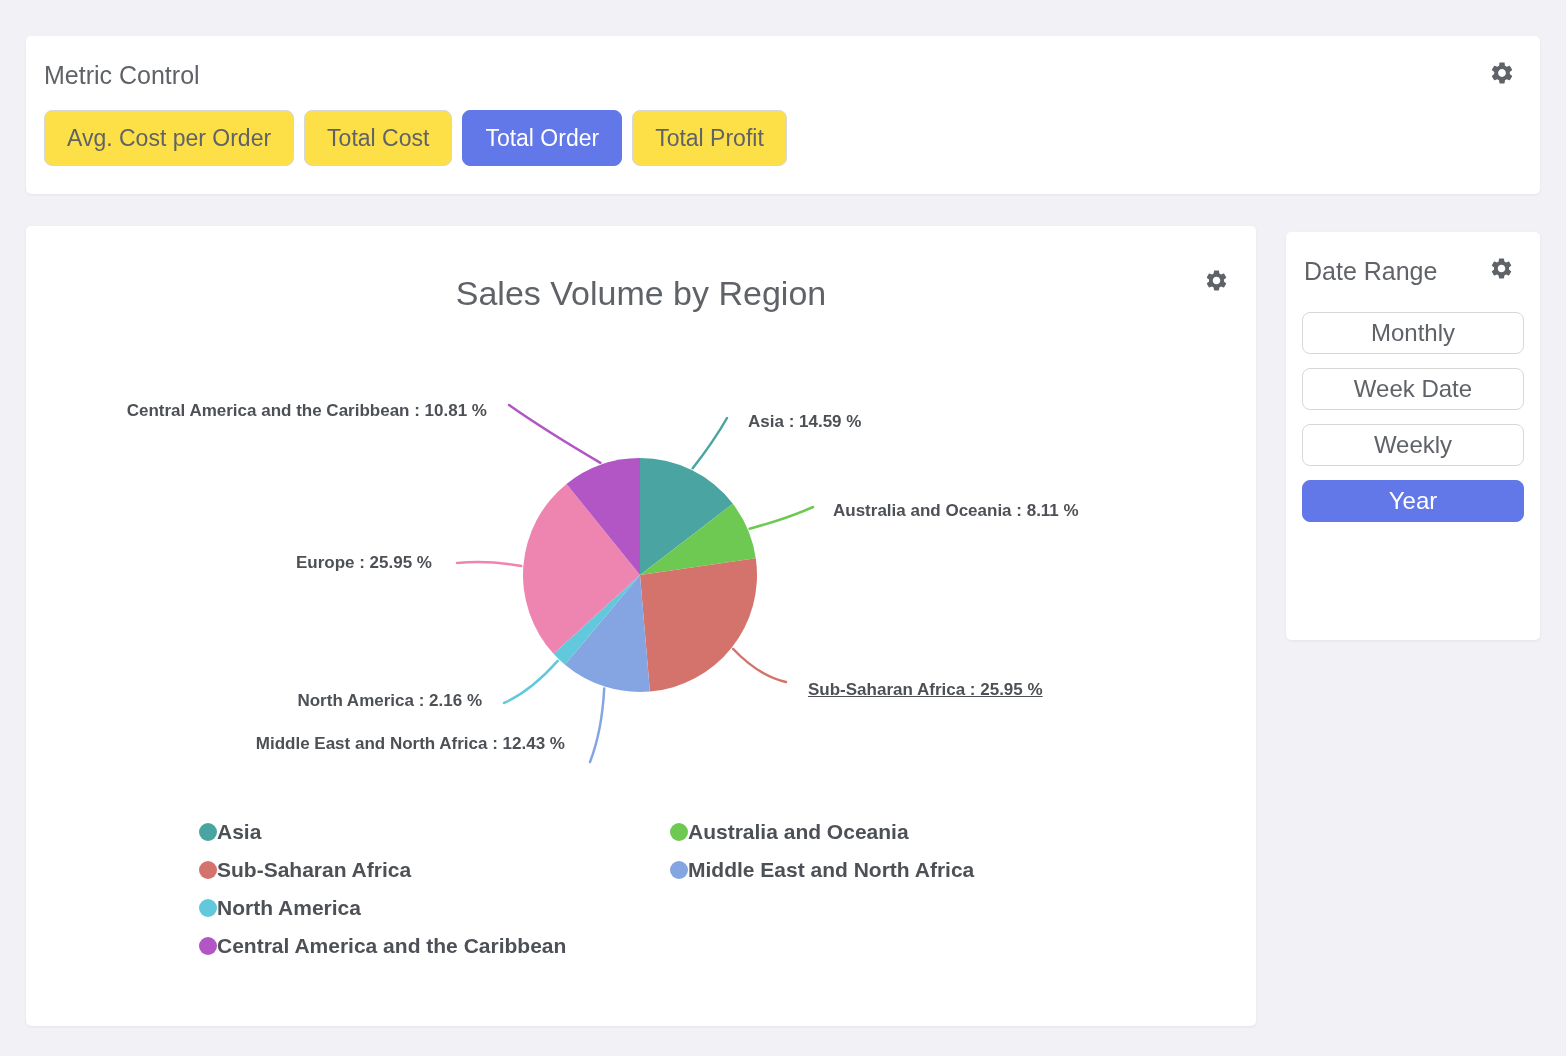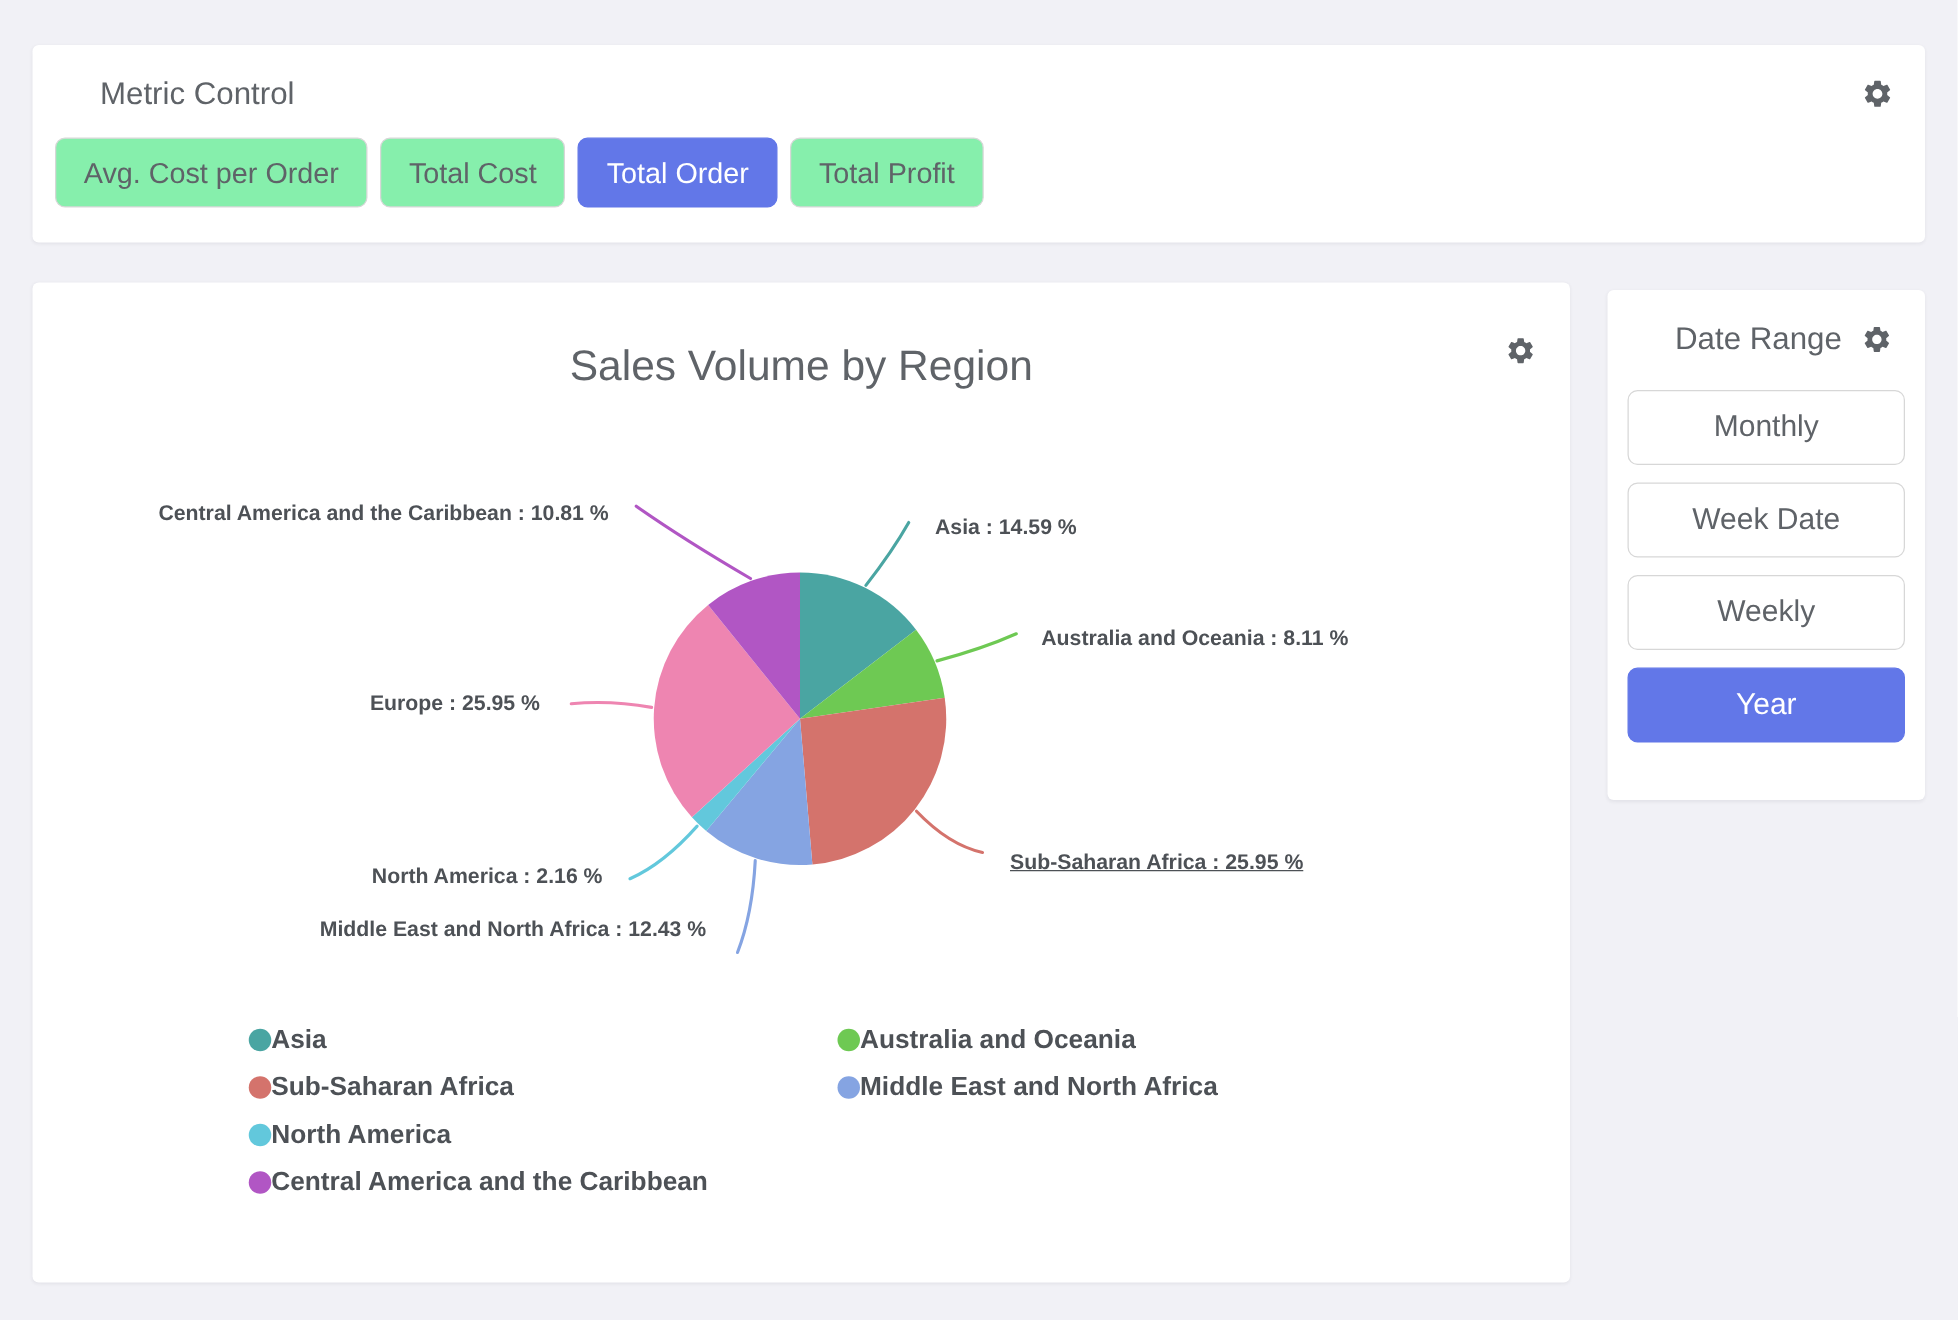--- a/index.html
+++ b/index.html
@@ -9,27 +9,27 @@
     font-family:"Liberation Sans", sans-serif;
     color:#5F6368;
     overflow:hidden;
   }
   .panel{
     position:absolute;background:#FFFFFF;border-radius:5px;
     box-shadow:0 1px 3px rgba(40,40,60,0.07);
   }
   
   #metric-panel{left:26px;top:36px;width:1514px;height:158px;}
-  .panel-head{display:flex;align-items:center;justify-content:space-between;
-    padding:24px 25px 0 18px;margin-left:36px;}
+  .panel-head{display:flex;align-items:flex-start;justify-content:space-between;
+    padding:24px 25px 0 18px;}
   .panel-title{font-size:25px;line-height:30px;color:#5F6368;}
   .gear{display:inline-flex;cursor:pointer;}
   .btn-row{display:flex;gap:10px;padding:20px 0 0 18px;}
   .btn{
-    font-family:inherit;font-size:23px;color:#5F6368;background:#86efac;
+    font-family:inherit;font-size:23px;color:#5F6368;background:#fde047;
     border:1px solid #D7D7D7;border-radius:8px;height:56px;padding:0 22px;
     cursor:pointer;white-space:nowrap;
   }
   .btn.selected{background:var(--accent,#6277E8);border-color:var(--accent,#6277E8);color:#fff;}
   
   #chart-panel{left:26px;top:226px;width:1230px;height:800px;}
   #chart-title{
     position:absolute;left:0;top:48px;width:100%;text-align:center;
     font-size:34px;color:#5F6368;
   }
@@ -47,21 +47,21 @@
   }
   .legend-item{display:flex;align-items:center;cursor:pointer;
     font-size:21px;font-weight:bold;color:#4D5156;}
   .legend-dot{width:18px;height:18px;border-radius:50%;flex:0 0 18px;}
   
   #range-panel{left:1286px;top:232px;width:254px;height:408px;}
   #range-panel .panel-head{padding:24px 26px 0 18px;}
   .range-btns{display:flex;flex-direction:column;align-items:center;padding-top:26px;}
   .range-btn{
     font-family:inherit;font-size:24px;color:#5F6368;background:#fff;
-    border:1px solid #D7D7D7;border-radius:8px;width:222px;height:60px;
+    border:1px solid #D7D7D7;border-radius:8px;width:222px;height:42px;
     margin-bottom:14px;cursor:pointer;
   }
   .range-btn.selected{background:var(--accent,#6277E8);border-color:var(--accent,#6277E8);color:#fff;}
   .gear svg{fill:#5F6368;}
 </style>
 </head>
 <body>
 
 <div class="panel" id="metric-panel">
   <div class="panel-head">

